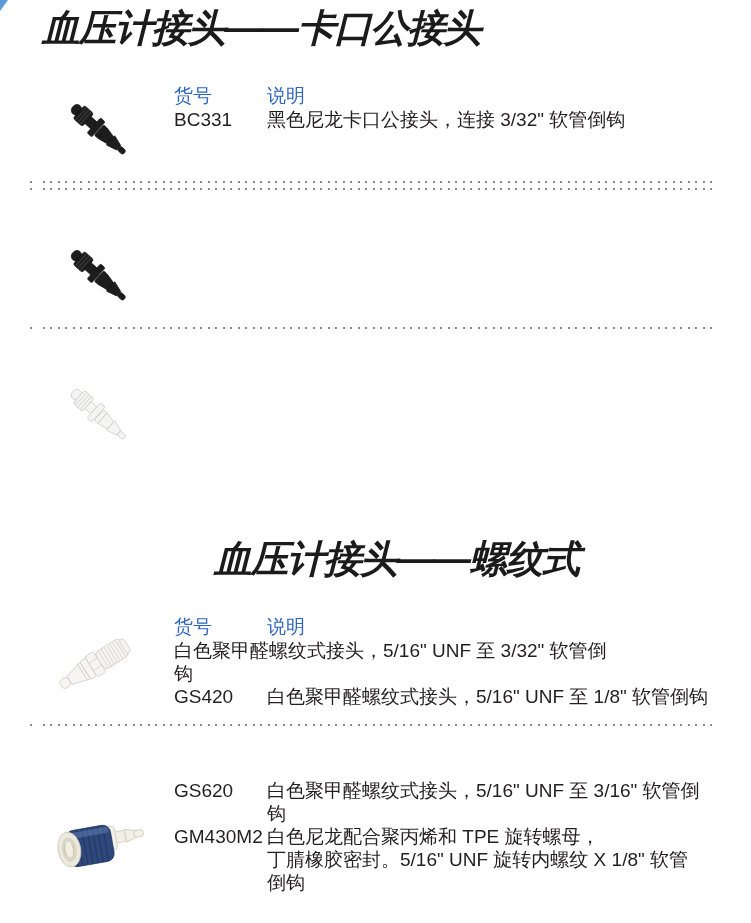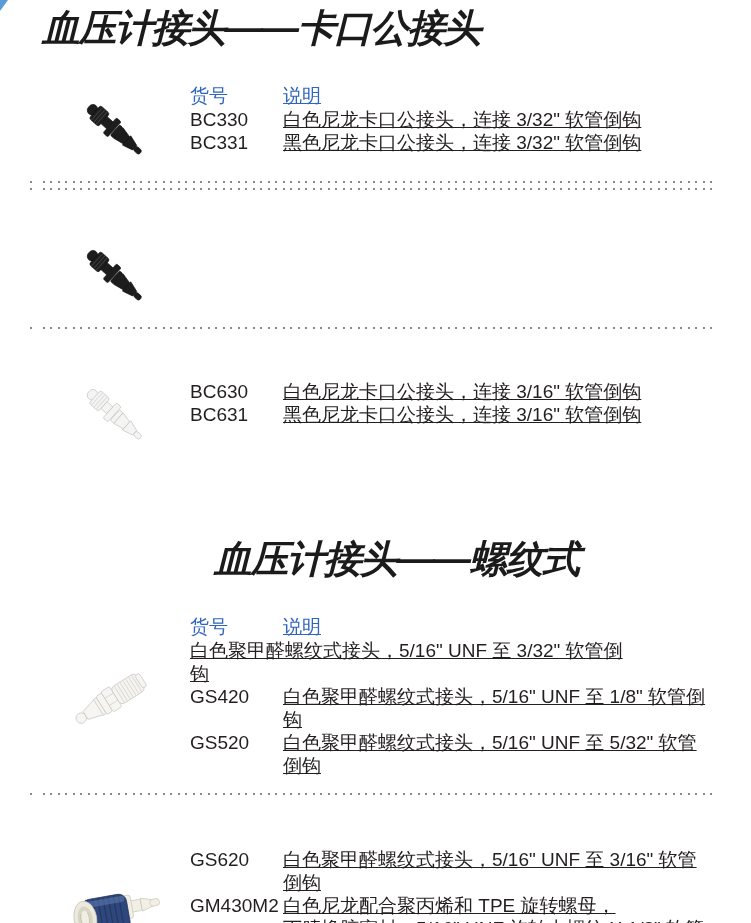--- a/index.html
+++ b/index.html
@@ -27,40 +27,40 @@
     color:#1b1b1b;
     white-space:nowrap;
   }
   .section-1 .sec-title{margin-top:8px;}
   .section-2 .sec-title{margin-top:81px;text-align:center;}
   .groups{margin-top:8px;}
   .section-2 .groups{margin-top:10px;}
 
   .group{
     display:flex;
-    padding-left:40px;
+    padding-left:24px;
     padding-right:40px;
     box-sizing:border-box;
     margin-top:36px;
   }
   .img-col{
     width:150px;
     flex:none;
     display:flex;
     align-items:center;
     justify-content:center;
   }
   .img-col.top{align-items:flex-start;padding-top:26px;}
   .img-col.nudge{padding-top:10px;}
   .tbl{flex:1;min-width:0;}
 
   .hdr-row,.row{display:flex;font-size:19px;line-height:23px;}
   .hdr-row{color:#2f65bf;line-height:21px;margin-bottom:2px;}
   .part{width:93px;flex:none;}
-  .desc{flex:1;white-space:pre-line;text-decoration:underline;}
+  .desc{flex:1;white-space:pre-line;}
 
   .g-pb12{padding-bottom:12px;}
   .g-p16-12{padding-top:16px;padding-bottom:12px;}
   .g-p14-12{padding-top:14px;padding-bottom:12px;}
   .g-pt14{padding-top:14px;padding-bottom:8px;}
   .g-pt16{padding-top:16px;}
 
   .separator{
     display:flex;align-items:center;
     margin:3px 38px 3px 30px;
@@ -144,24 +144,20 @@
           <svg class="product c-black" width="88" height="70">
               <use href="#sym-bayonet"></use>
             </svg>
         </div>
         <div class="tbl">
           <div class="hdr-row">
             <span class="part">货号</span>
             <span class="desc">说明</span>
           </div>
           <div class="row">
-            <span class="part">BC330</span>
-            <span class="desc">白色尼龙卡口公接头，连接 3/32" 软管倒钩</span>
-          </div>
-          <div class="row">
             <span class="part">BC331</span>
             <span class="desc">黑色尼龙卡口公接头，连接 3/32" 软管倒钩</span>
           </div>
         </div>
       </div>
 
       <div class="separator">
           <span class="sep-dot"></span>
           <span class="sep-line"></span>
         </div>
@@ -184,30 +180,20 @@
           <span class="sep-dot"></span>
           <span class="sep-line"></span>
         </div>
 
       <div class="group g-pt14">
         <div class="img-col">
           <svg class="product c-white" width="88" height="70">
               <use href="#sym-bayonet"></use>
             </svg>
         </div>
-        <div class="tbl">
-          <div class="row">
-            <span class="part">BC630</span>
-            <span class="desc">白色尼龙卡口公接头，连接 3/16" 软管倒钩</span>
-          </div>
-          <div class="row">
-            <span class="part">BC631</span>
-            <span class="desc">黑色尼龙卡口公接头，连接 3/16" 软管倒钩</span>
-          </div>
-        </div>
       </div>
 
     </div>
   </div>
 
   <div class="section-2">
     <h1 class="sec-title">血压计接头——螺纹式</h1>
 
     <div class="groups">
 
@@ -223,24 +209,20 @@
             <span class="desc">说明</span>
           </div>
           <div class="row">
             <span class="desc">白色聚甲醛螺纹式接头，5/16" UNF 至 3/32" 软管倒
 钩</span>
           </div>
           <div class="row">
             <span class="part">GS420</span>
             <span class="desc">白色聚甲醛螺纹式接头，5/16" UNF 至 1/8" 软管倒钩</span>
           </div>
-          <div class="row">
-            <span class="part">GS520</span>
-            <span class="desc">白色聚甲醛螺纹式接头，5/16" UNF 至 5/32" 软管倒钩</span>
-          </div>
         </div>
       </div>
 
       <div class="separator">
           <span class="sep-dot"></span>
           <span class="sep-line"></span>
         </div>
 
       <div class="group g-pt16">
         <div class="img-col top">

